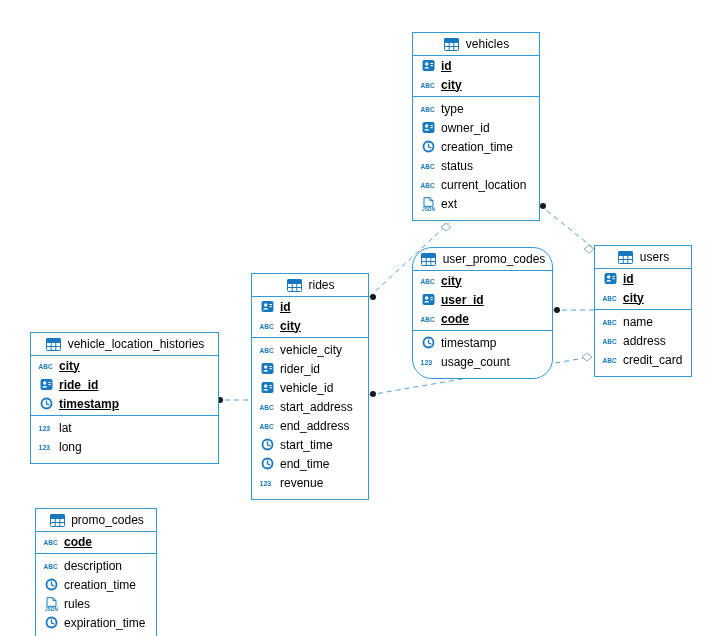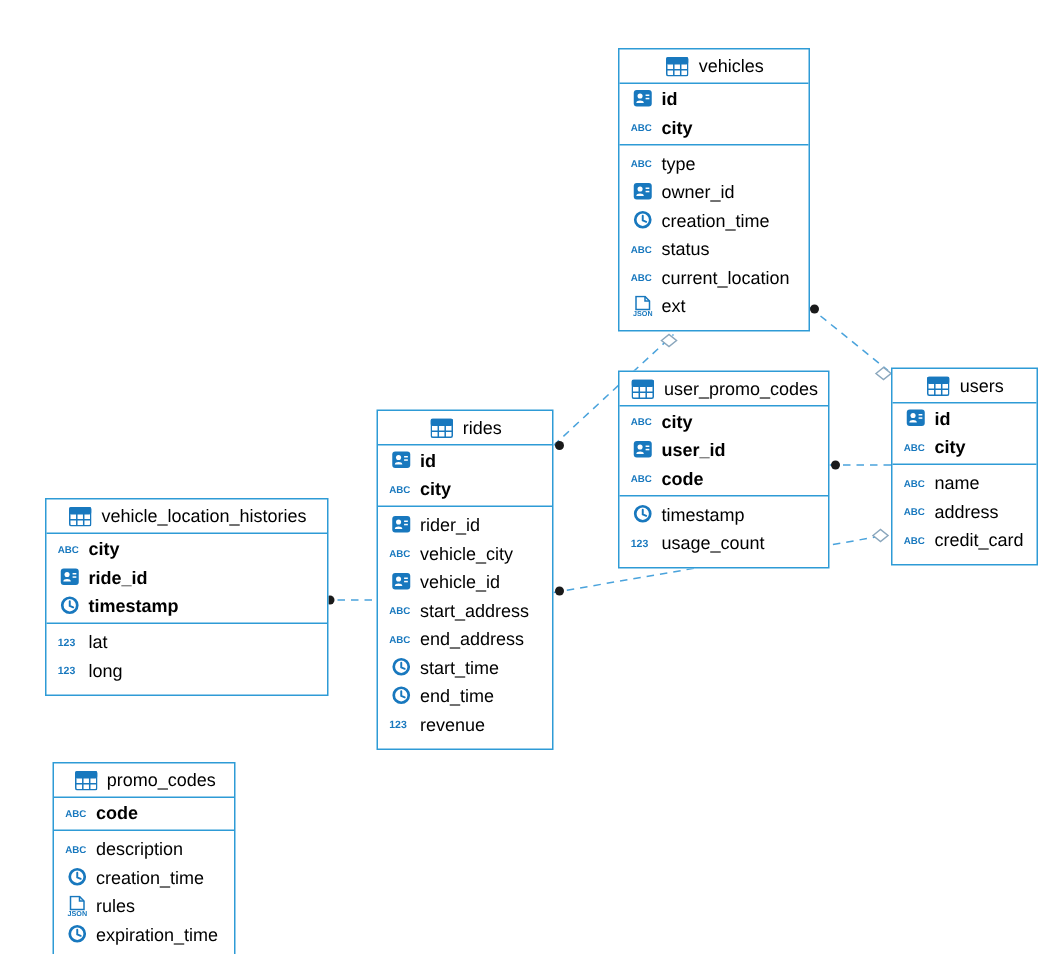--- a/index.html
+++ b/index.html
@@ -39,21 +39,21 @@
   }
   .table-title { font-size: 12px; }
   .row {
     display: flex;
     align-items: center;
     gap: 4px;
     height: 19px;
     padding: 0 6px;
     white-space: nowrap;
   }
-  .row.key .label { font-weight: bold; }
+  .row.key .label { font-weight: bold; text-decoration: underline; }
   .icon {
     width: 18px;
     flex: 0 0 18px;
     display: flex;
     align-items: center;
     justify-content: center;
   }
   .sep {
     border-top: 1px solid var(--accent, #2E9BD6);
     margin: 2px 0;
@@ -170,21 +170,21 @@
               <svg width="14" height="14" viewBox="0 0 14 14">
                 <path d="M3 0.7 H9 L12 3.7 V9.3 H3 Z" fill="#fff" stroke="#1878BE" stroke-width="1"></path>
                 <path d="M9 0.7 V3.7 H12" fill="none" stroke="#1878BE" stroke-width="1"></path>
                 <text x="1" y="13.6" font-family="Liberation Sans, sans-serif" font-size="4.8" font-weight="bold" fill="#1878BE">JSON</text>
               </svg>
             </span>
     <span class="label">ext</span>
   </div>
         </div>
   </div>
-      <div class="table" style="left: 412px; top: 247px; width: 141px;">
+      <div class="table" style="left: 412px; top: 247px; width: 141px; border-radius: 20px;">
     <div class="table-header">
       <span class="icon">
             <svg width="15" height="13" viewBox="0 0 15 13">
               <rect x="0.5" y="0.5" width="14" height="12" rx="1" fill="#fff" stroke="#1878BE"></rect>
               <rect x="0.5" y="0.5" width="14" height="4" rx="1" fill="#1878BE" stroke="#1878BE"></rect>
               <line x1="5.2" y1="4.5" x2="5.2" y2="12.5" stroke="#1878BE"></line>
               <line x1="9.8" y1="4.5" x2="9.8" y2="12.5" stroke="#1878BE"></line>
               <line x1="0.5" y1="8.5" x2="14.5" y2="8.5" stroke="#1878BE"></line>
             </svg>
           </span>
@@ -330,37 +330,37 @@
     <span class="icon">
               <svg width="17" height="12" viewBox="0 0 17 12">
                 <text x="0.5" y="8.5" font-family="Liberation Sans, sans-serif" font-size="6.5" font-weight="bold" fill="#1878BE">ABC</text>
               </svg>
             </span>
     <span class="label">city</span>
   </div>
           <div class="sep"></div>
           <div class="row">
     <span class="icon">
+              <svg width="17" height="12" viewBox="0 0 17 12">
+                <text x="0.5" y="8.5" font-family="Liberation Sans, sans-serif" font-size="6.5" font-weight="bold" fill="#1878BE">ABC</text>
+              </svg>
+            </span>
+    <span class="label">vehicle_city</span>
+  </div>
+          <div class="row">
+    <span class="icon">
               <svg width="13" height="13" viewBox="0 0 13 13">
                 <rect x="0.5" y="1" width="12" height="11" rx="2" fill="#1878BE"></rect>
                 <circle cx="4.7" cy="5" r="1.7" fill="#fff"></circle>
                 <path d="M2.2 9.6 C2.2 7.5 7.2 7.5 7.2 9.6 Z" fill="#fff"></path>
                 <rect x="8.4" y="4" width="2.5" height="1" fill="#fff"></rect>
                 <rect x="8.4" y="6.2" width="2.5" height="1" fill="#fff"></rect>
               </svg>
             </span>
     <span class="label">rider_id</span>
-  </div>
-          <div class="row">
-    <span class="icon">
-              <svg width="17" height="12" viewBox="0 0 17 12">
-                <text x="0.5" y="8.5" font-family="Liberation Sans, sans-serif" font-size="6.5" font-weight="bold" fill="#1878BE">ABC</text>
-              </svg>
-            </span>
-    <span class="label">vehicle_city</span>
   </div>
           <div class="row">
     <span class="icon">
               <svg width="13" height="13" viewBox="0 0 13 13">
                 <rect x="0.5" y="1" width="12" height="11" rx="2" fill="#1878BE"></rect>
                 <circle cx="4.7" cy="5" r="1.7" fill="#fff"></circle>
                 <path d="M2.2 9.6 C2.2 7.5 7.2 7.5 7.2 9.6 Z" fill="#fff"></path>
                 <rect x="8.4" y="4" width="2.5" height="1" fill="#fff"></rect>
                 <rect x="8.4" y="6.2" width="2.5" height="1" fill="#fff"></rect>
               </svg>

